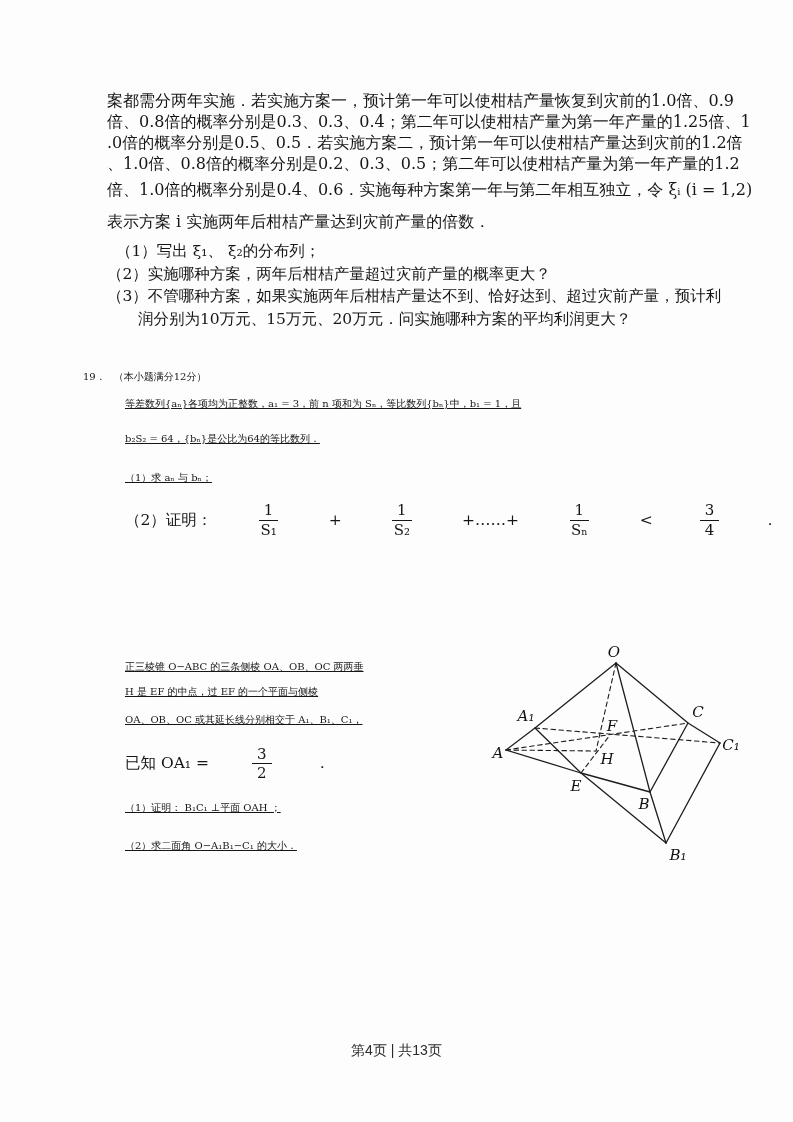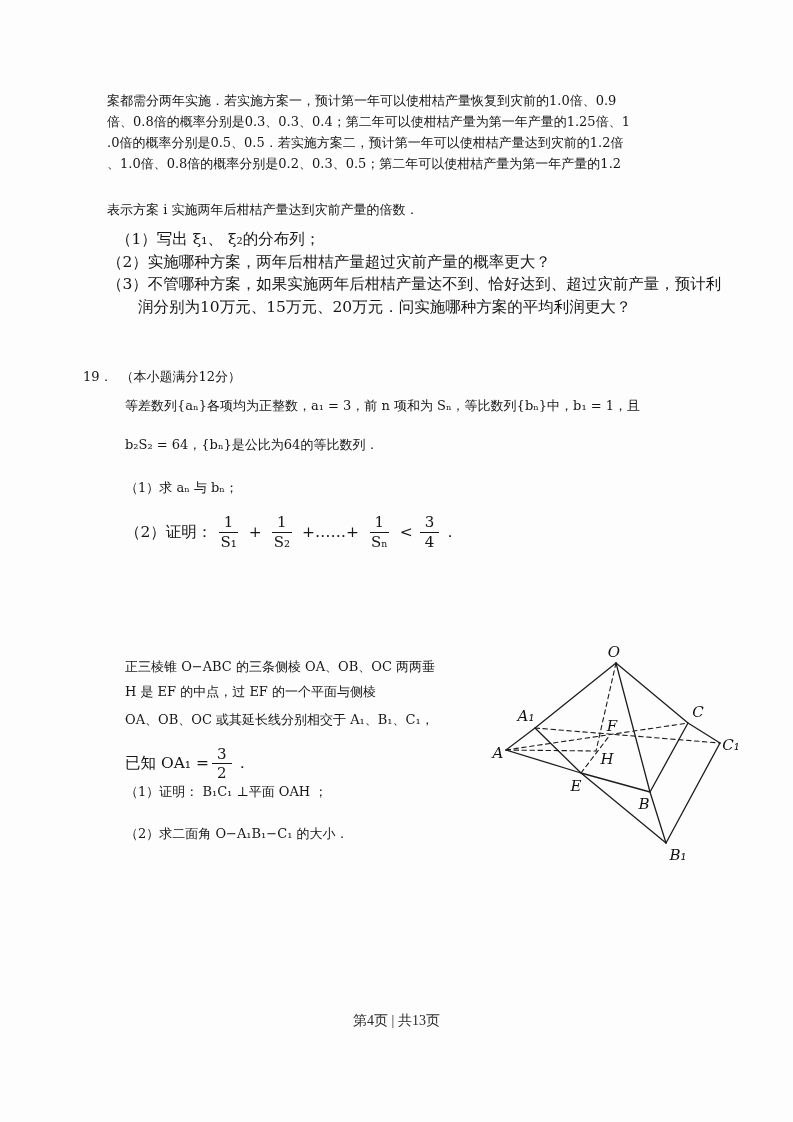--- a/index.html
+++ b/index.html
@@ -6,72 +6,73 @@
   .page{
     position:relative;
     width:793px;height:1122px;
     margin:0 auto;
     background:#fdfdfd;
     font-family:"DejaVu Serif","Liberation Serif",serif;
     color:#161616;
     overflow:hidden;
   }
   .block{position:absolute;}
-  .pline{white-space:nowrap;font-size:13px;line-height:21px;}
-  .intro{margin-top:25px;}
+  .pline{white-space:nowrap;font-size:16px;line-height:21px;}
+  .intro{margin-top:11px;}
   .qitem{white-space:nowrap;font-size:15.5px;line-height:22.5px;}
   .item-cont{padding-left:31px;}
-  .heading{white-space:nowrap;font-size:13px;line-height:22px;}
+  .heading{white-space:nowrap;font-size:10px;line-height:22px;}
   .heading .qnum{margin-right:8px;}
   .body-indent{margin-left:42px;}
-  .mline{white-space:nowrap;font-size:13px;}
+  .mline{white-space:nowrap;font-size:10px;text-decoration:underline;}
   .mathrow{display:flex;align-items:center;white-space:nowrap;font-size:15.5px;}
   .mathrow .tok{margin:0 4px;}
   .frac{display:inline-flex;flex-direction:column;align-items:center;margin:0 3px;line-height:1.1;font-size:15px;}
   .frac .num{display:block;padding:0 5px 1px 5px;border-bottom:1.2px solid #161616;text-align:center;}
   .frac .den{display:block;padding:1px 5px 0 5px;text-align:center;}
   .figure{position:absolute;left:486px;top:636px;width:268px;height:238px;}
   .figure svg{position:absolute;left:0;top:0;}
   .flabel{
     position:absolute;transform:translate(-50%,-50%);
     font-style:italic;font-size:15px;line-height:1;color:#111;
     font-family:"DejaVu Serif","Liberation Serif",serif;
   }
   .footer{
-    position:absolute;left:0;top:1012px;width:100%;
+    position:absolute;left:0;top:1042px;width:100%;
     text-align:center;font-size:14px;color:#2a2a2a;
-    font-family:Liberation Serif, serif;
+    font-family:Liberation Sans, sans-serif;
   }
 </style>
 </head>
 <body>
 
 <div class="page">
 
   <div class="block" style="left:107px;top:90px;width:600px;">
     <div class="pline">案都需分两年实施．若实施方案一，预计第一年可以使柑桔产量恢复到灾前的1.0倍、0.9</div>
     <div class="pline">倍、0.8倍的概率分别是0.3、0.3、0.4；第二年可以使柑桔产量为第一年产量的1.25倍、1</div>
     <div class="pline">.0倍的概率分别是0.5、0.5．若实施方案二，预计第一年可以使柑桔产量达到灾前的1.2倍</div>
     <div class="pline">、1.0倍、0.8倍的概率分别是0.2、0.3、0.5；第二年可以使柑桔产量为第一年产量的1.2</div>
+    <div class="pline" style="margin-top:5px;">倍、1.0倍的概率分别是0.4、0.6．实施每种方案第一年与第二年相互独立，令 ξᵢ (i = 1,2)</div>
     <div class="pline intro">表示方案 i 实施两年后柑桔产量达到灾前产量的倍数．</div>
     <div class="qitem" style="margin-top:8px;margin-left:9px;">（1）写出 ξ₁、 ξ₂的分布列；</div>
     <div class="qitem">（2）实施哪种方案，两年后柑桔产量超过灾前产量的概率更大？</div>
     <div class="qitem">（3）不管哪种方案，如果实施两年后柑桔产量达不到、恰好达到、超过灾前产量，预计利</div>
     <div class="qitem item-cont">润分别为10万元、15万元、20万元．问实施哪种方案的平均利润更大？</div>
   </div>
 
   <div class="block" style="left:83px;top:366px;width:630px;">
     <div class="heading">
       <span class="qnum">19．</span><span>（本小题满分12分）</span>
     </div>
     <div class="body-indent">
       <div class="mline" style="margin-top:9px;">等差数列{aₙ}各项均为正整数，a₁ = 3，前 n 项和为 Sₙ，等比数列{bₙ}中，b₁ = 1，且</div>
       <div class="mline" style="margin-top:21px;">b₂S₂ = 64，{bₙ}是公比为64的等比数列．</div>
       <div class="mline" style="margin-top:25px;">（1）求 aₙ 与 bₙ；</div>
-      <div class="mathrow" style="margin-top:17px;">
+      <div class="mathrow" style="margin-top:17px;gap:40px;">
         <span>（2）证明：</span>
         <span class="frac">
             <span class="num">1</span>
             <span class="den">S₁</span>
           </span>
         <span class="tok">+</span>
         <span class="frac">
             <span class="num">1</span>
             <span class="den">S₂</span>
           </span>
@@ -88,29 +89,29 @@
         <span>．</span>
       </div>
     </div>
   </div>
 
   <div class="block" style="left:83px;top:638px;width:400px;">
     <div class="body-indent">
       <div class="mline" style="margin-top:17px;line-height:24.5px;">正三棱锥 O−ABC 的三条侧棱 OA、OB、OC 两两垂</div>
       <div class="mline" style="line-height:24.5px;">H 是 EF 的中点，过 EF 的一个平面与侧棱</div>
       <div class="mline" style="line-height:24.5px;margin-top:4px;">OA、OB、OC 或其延长线分别相交于 A₁、B₁、C₁，</div>
-      <div class="mathrow" style="margin-top:13px;">
+      <div class="mathrow" style="margin-top:13px;gap:40px;">
         <span>已知 OA₁ =</span>
         <span class="frac">
             <span class="num">3</span>
             <span class="den">2</span>
           </span>
         <span>．</span>
       </div>
-      <div class="mline" style="margin-top:1px;">（1）证明： B₁C₁ ⊥平面 OAH ；</div>
+      <div class="mline" style="margin-top:19px;">（1）证明： B₁C₁ ⊥平面 OAH ；</div>
       <div class="mline" style="margin-top:24px;">（2）求二面角 O−A₁B₁−C₁ 的大小．</div>
     </div>
   </div>
 
   <div class="figure">
     <svg width="268" height="238" viewBox="0 0 268 238">
       <g stroke="#1d1d1d" stroke-width="1.3" fill="none" stroke-linecap="round" stroke-linejoin="round">
 
         <polyline points="130,27 49,92 20,114"></polyline>
         <polyline points="130,27 164,156 180,207"></polyline>

